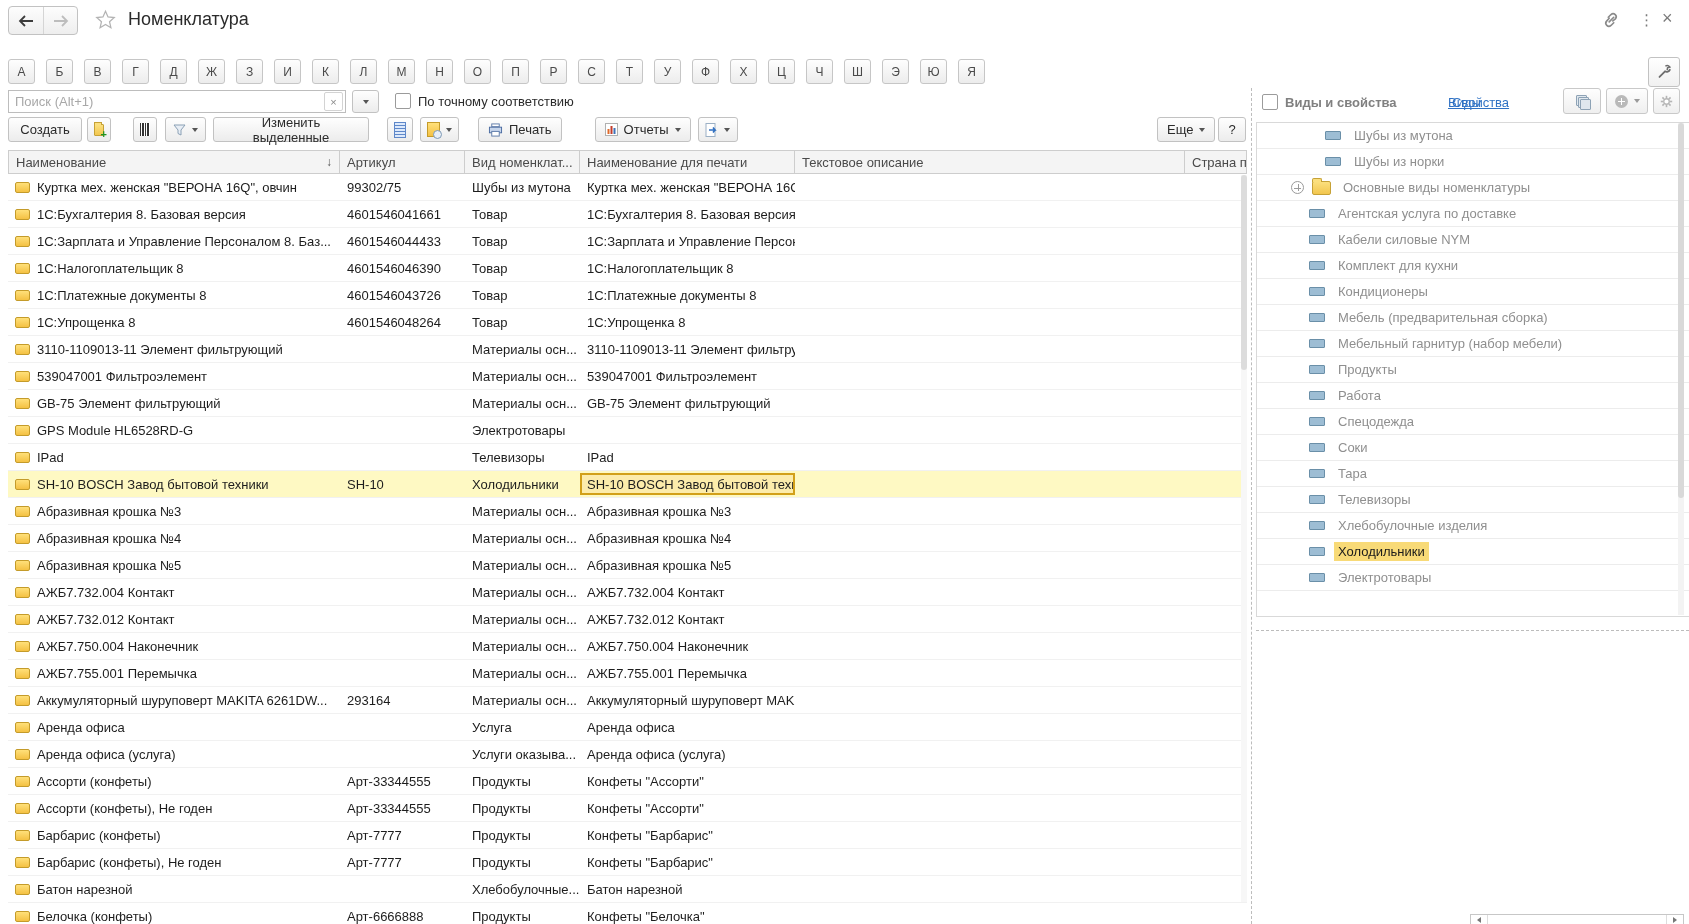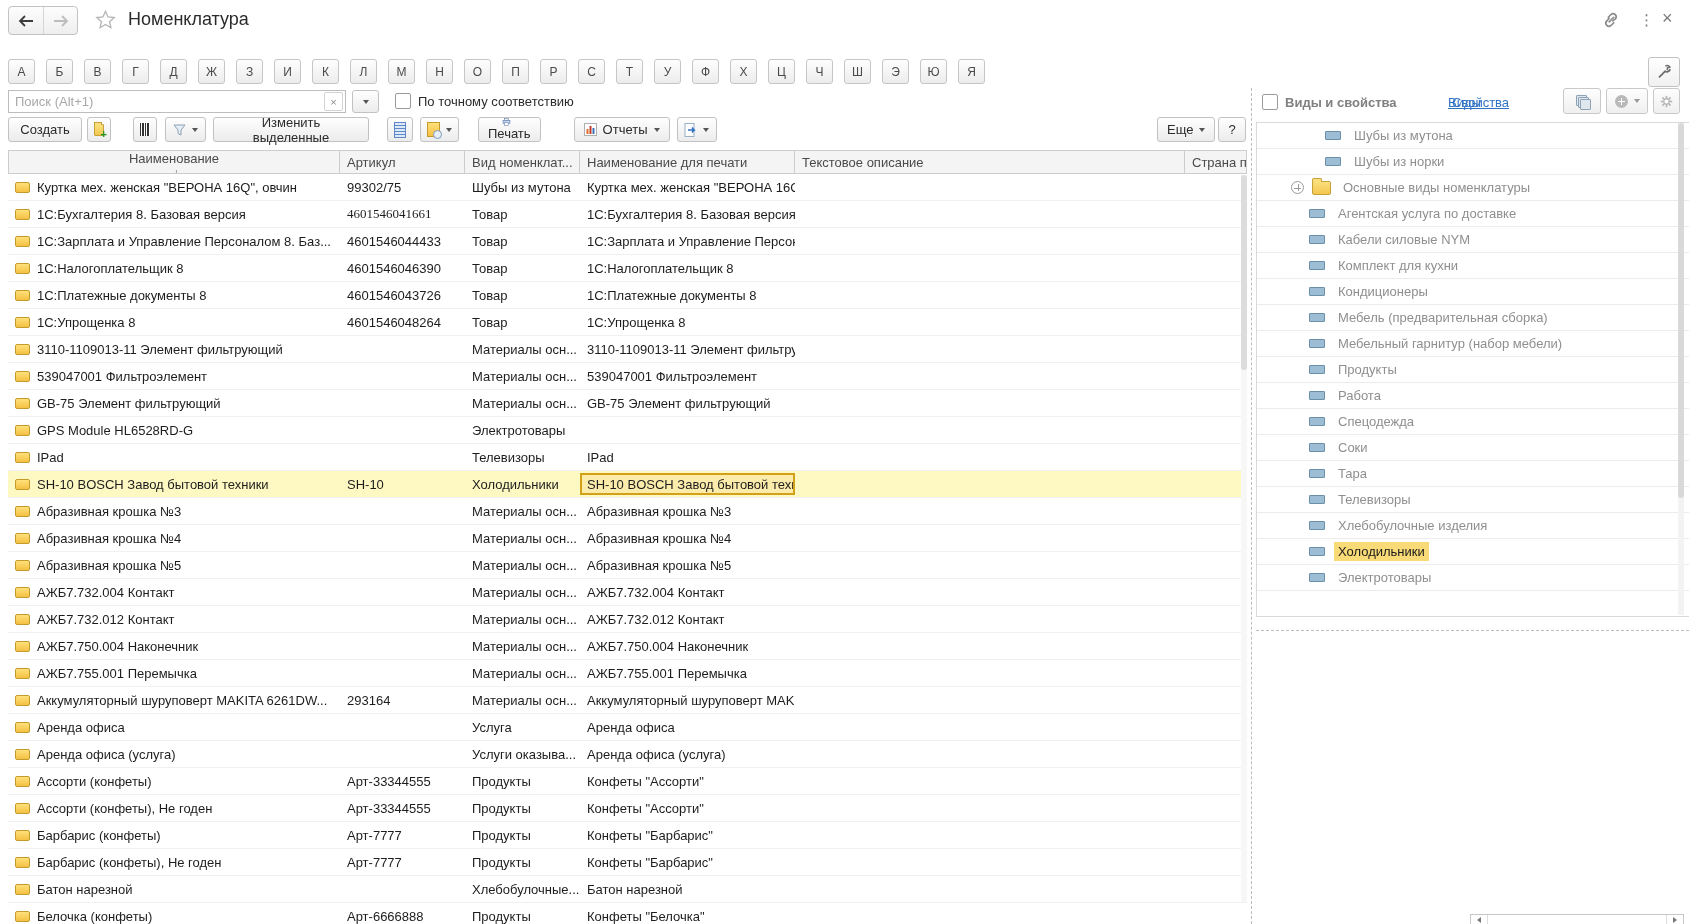--- a/index.html
+++ b/index.html
@@ -34,21 +34,21 @@
   .tbtn{height:25px;border:1px solid #c2c2c2;border-radius:3px;background:linear-gradient(#fefefe,#ececec);
         display:flex;align-items:center;justify-content:center;padding:0 9px;font-family:inherit;font-size:13px;color:#2b2b2b;cursor:pointer;box-sizing:border-box;}
   .tbtn.icononly{padding:0 6px;}
   .caret{width:0;height:0;border-left:3.5px solid transparent;border-right:3.5px solid transparent;border-top:4px solid #555;margin-left:6px;}
   .morebtn{position:absolute;left:1157px;top:117px;}
   .helpbtn{position:absolute;left:1218px;top:117px;width:28px;}
   
   .grid{position:absolute;left:8px;top:150px;width:1239px;}
   .ghead{display:flex;height:24px;background:#f4f4f4;border-top:1px solid #cdcdcd;border-bottom:1px solid #cdcdcd;box-sizing:border-box;}
   .hc{box-sizing:border-box;border-right:1px solid #cdcdcd;padding:0 7px;display:flex;align-items:center;color:#4a4a4a;white-space:nowrap;overflow:hidden;justify-content:space-between;cursor:pointer;}
-  .hc:first-child{border-left:1px solid #cdcdcd;flex-direction:column;}
+  .hc:first-child{border-left:1px solid #cdcdcd;}
   .sort{color:#555;margin-left:4px;font-size:12px;}
   .row{display:flex;height:26px;border-bottom:1px solid #f1f1f1;cursor:pointer;}
   .row.sel{background:#fef9c3;}
   .cell{box-sizing:border-box;padding:0 7px;white-space:nowrap;overflow:hidden;display:flex;align-items:center;color:#1d1d1d;}
   .itemicon{flex:0 0 13px;height:9px;border:1px solid #c49b2a;border-radius:2px;background:linear-gradient(#ffe07a,#f4c143);margin-right:7px;}
   .cell.editcell{padding:0;}
   .ebox{width:100%;height:22px;margin:0;border:2px solid #d2a019;background:#fcecab;display:flex;align-items:center;padding:0 5px;box-sizing:border-box;overflow:hidden;white-space:nowrap;}
   .mscroll{position:absolute;left:1241px;top:175px;width:6px;height:727px;background:#f7f7f7;}
   .mscroll .thumb{width:6px;height:195px;background:#dcdcdc;border-radius:3px;}
   
@@ -192,21 +192,21 @@
       <span class="caret"></span>
     </button>
     <button class="tbtn" style="margin-left:7px;width:156px;">Изменить выделенные</button>
     <button class="tbtn icononly" style="margin-left:18px;width:26px;">
         <span class="ic-list"></span>
       </button>
     <button class="tbtn icononly" style="margin-left:7px;width:39px;">
         <span class="ic-note"></span>
         <span class="caret"></span>
       </button>
-    <button class="tbtn" style="margin-left:19px;flex-direction:column;">
+    <button class="tbtn" style="margin-left:19px;">
       <svg width="15" height="14" viewBox="0 0 16 15" style="margin-right:6px;">
           <rect x="4" y="1" width="8" height="3" fill="#fff" stroke="#5b79a8"></rect>
           <rect x="1.5" y="4.5" width="13" height="6" fill="#c7d6ec" stroke="#4a6aa0"></rect>
           <rect x="4" y="9" width="8" height="5" fill="#fff" stroke="#5b79a8"></rect>
         </svg>
       <span>Печать</span>
     </button>
     <button class="tbtn" style="margin-left:33px;">
       <svg width="13" height="13" viewBox="0 0 13 13" style="margin-right:6px;">
           <rect x="0.5" y="0.5" width="12" height="12" fill="#fff" stroke="#b0b0b0"></rect>
@@ -263,21 +263,21 @@
           <div class="cell" style="width: 115px;">Шубы из мутона</div>
           <div class="cell" style="width: 215px;">Куртка мех. женская "ВЕРОНА 16Q", овчин</div>
           <div class="cell" style="width: 390px;"></div>
           <div class="cell" style="width: 62px;"></div>
         </div>
         <div class="row">
           <div class="cell" style="width: 332px;">
             <span class="itemicon"></span>
             <span>1С:Бухгалтерия 8. Базовая версия</span>
           </div>
-          <div class="cell" style="width: 125px; font-family: Liberation Serif, serif;">4601546041661</div>
+          <div class="cell" style="width: 125px;">4601546041661</div>
           <div class="cell" style="width: 115px;">Товар</div>
           <div class="cell" style="width: 215px;">1С:Бухгалтерия 8. Базовая версия</div>
           <div class="cell" style="width: 390px;"></div>
           <div class="cell" style="width: 62px;"></div>
         </div>
         <div class="row">
           <div class="cell" style="width: 332px;">
             <span class="itemicon"></span>
             <span>1С:Зарплата и Управление Персоналом 8. Баз...</span>
           </div>

